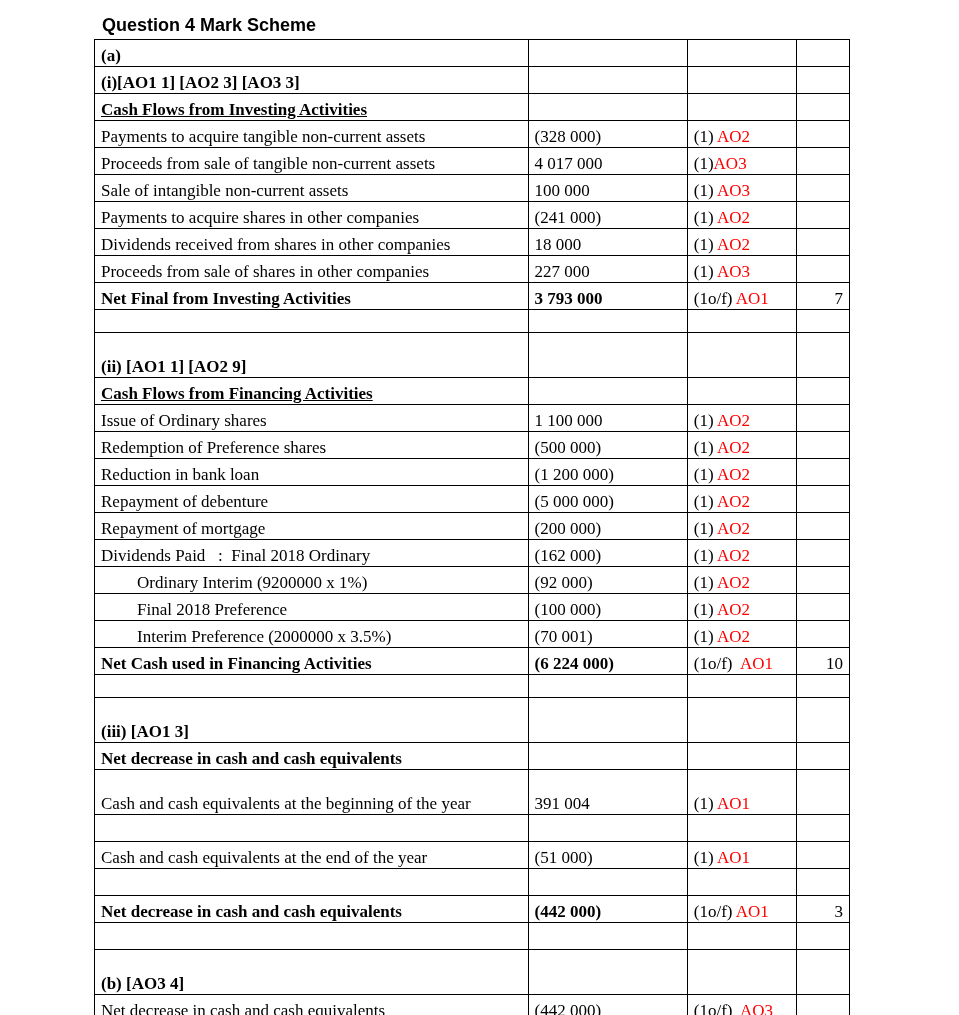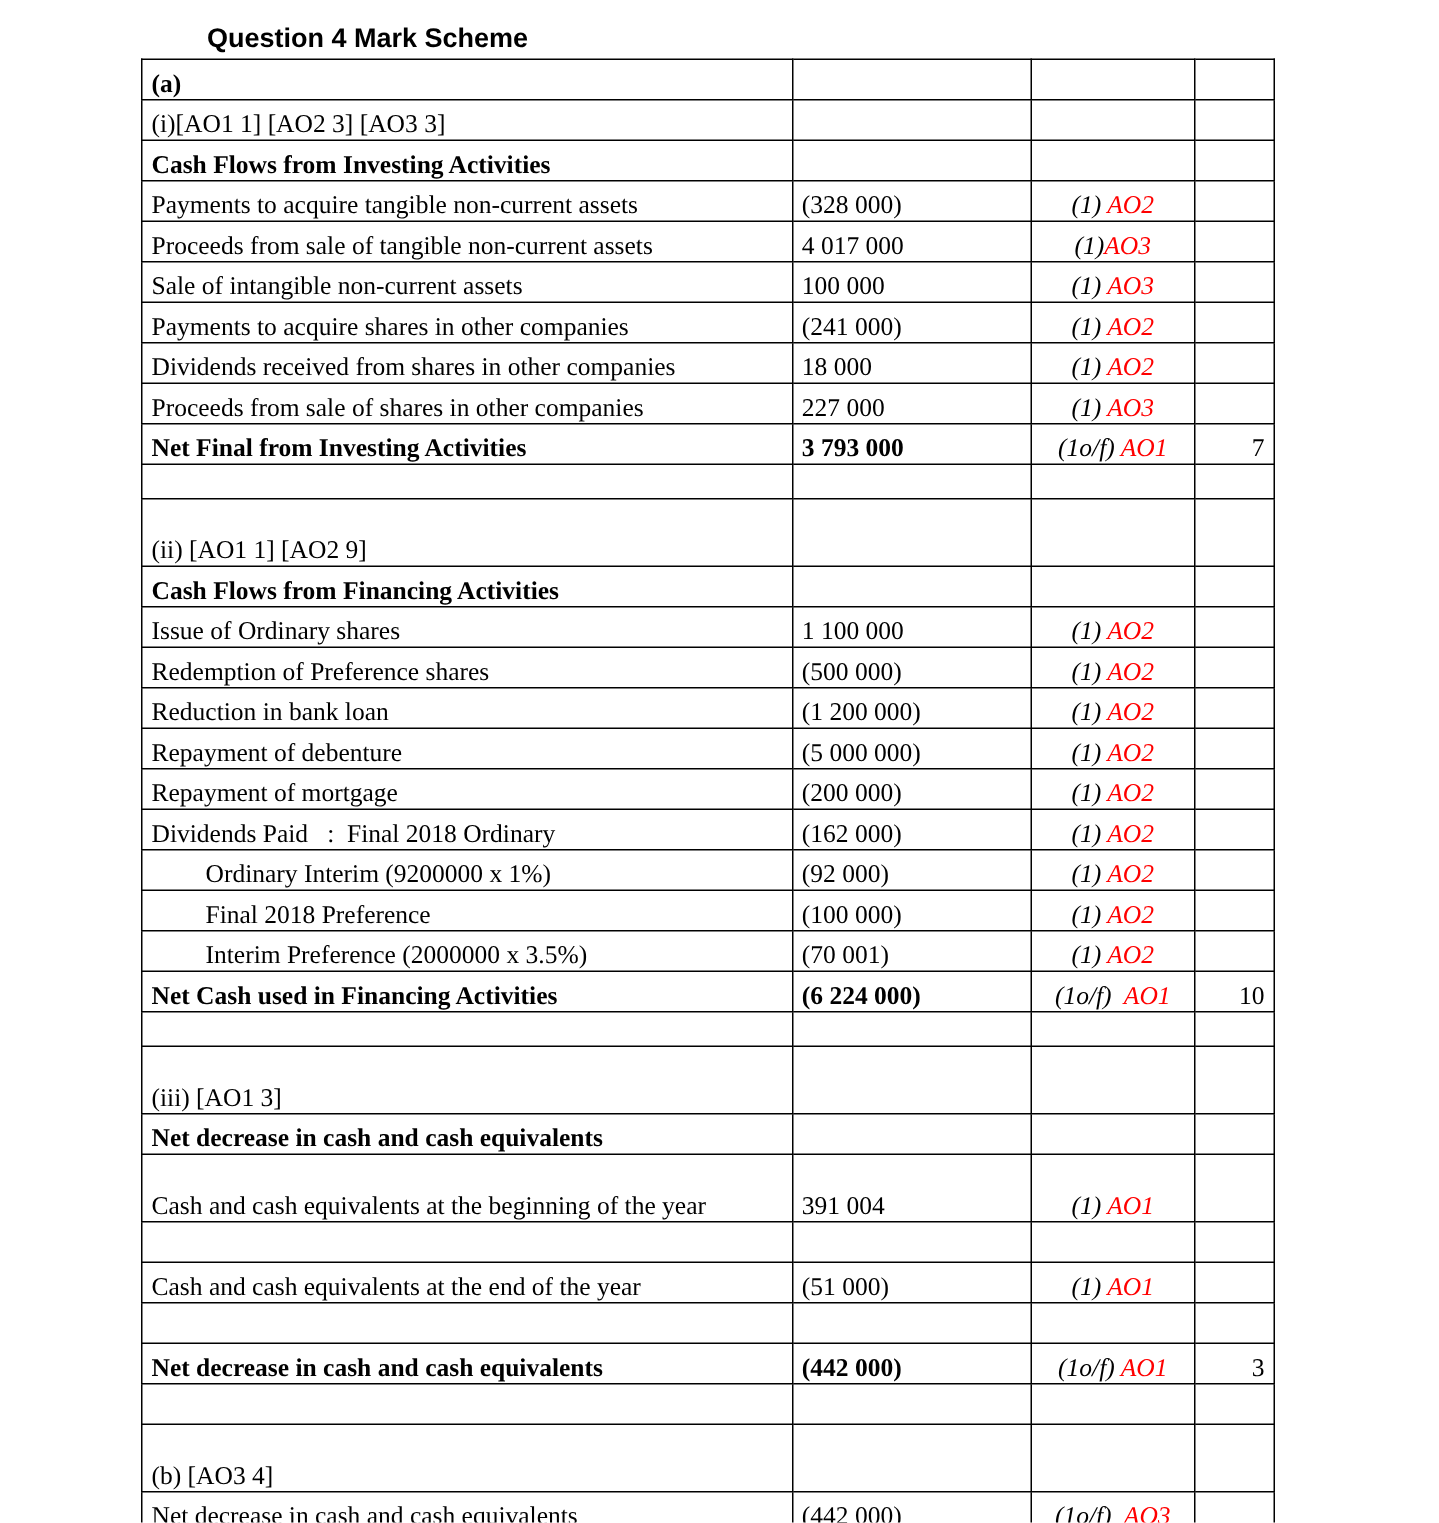--- a/index.html
+++ b/index.html
@@ -1,26 +1,26 @@
 <!DOCTYPE html>
 <html><head>
 <meta charset="utf-8">
 <style>
   html, body { margin:0; padding:0; background:#ffffff; }
   body { width:959px; height:1015px; position:relative; overflow:hidden; color:#000; }
-  .title { position:absolute; left:102px; top:15px; font-family:"Liberation Sans", sans-serif; font-weight:bold; font-size:18px;margin-left:36px; }
+  .title { position:absolute; left:102px; top:15px; font-family:"Liberation Sans", sans-serif; font-weight:bold; font-size:18px; }
   table.ms { position:absolute; left:94px; top:39px; border-collapse:collapse; table-layout:fixed; width:756px; }
   table.ms td { border:1px solid #000; padding:0 6px; height:26px; vertical-align:bottom; font-family:"Liberation Serif", serif; font-size:17px; line-height:20px; white-space:nowrap; overflow:hidden; }
   td.c-label { width:420px; text-align:left; }
   td.c-amt { width:146px; text-align:left; padding-right:8px; border-left:2px solid #777; }
-  td.c-mark { width:96px; text-align:center; font-family:"Liberation Sans", sans-serif; font-size:15px;font-style:italic; }
+  td.c-mark { width:96px; text-align:left; font-family:"Liberation Sans", sans-serif; font-size:15px; }
   td.c-tot { width:40px; text-align:right; border-left:2px solid #777; }
-  .sans-b { font-family:"Liberation Sans", sans-serif; font-weight:normal; font-size:15px; }
+  .sans-b { font-family:"Liberation Sans", sans-serif; font-weight:bold; font-size:15px; }
   .bold { font-weight:bold; }
-  .ul { font-weight:bold; }
+  .ul { text-decoration:underline; font-weight:bold; }
   .indent { padding-left:42px !important; }
   .ao { color:#ff0000; }
   tr.tall td { height:44px; }
   tr.wrap td.c-label { white-space:normal; }
   tr.blank td { height:22px; }
 </style>
 </head>
 <body>
 
 <div class="title">Question 4 Mark Scheme</div>

